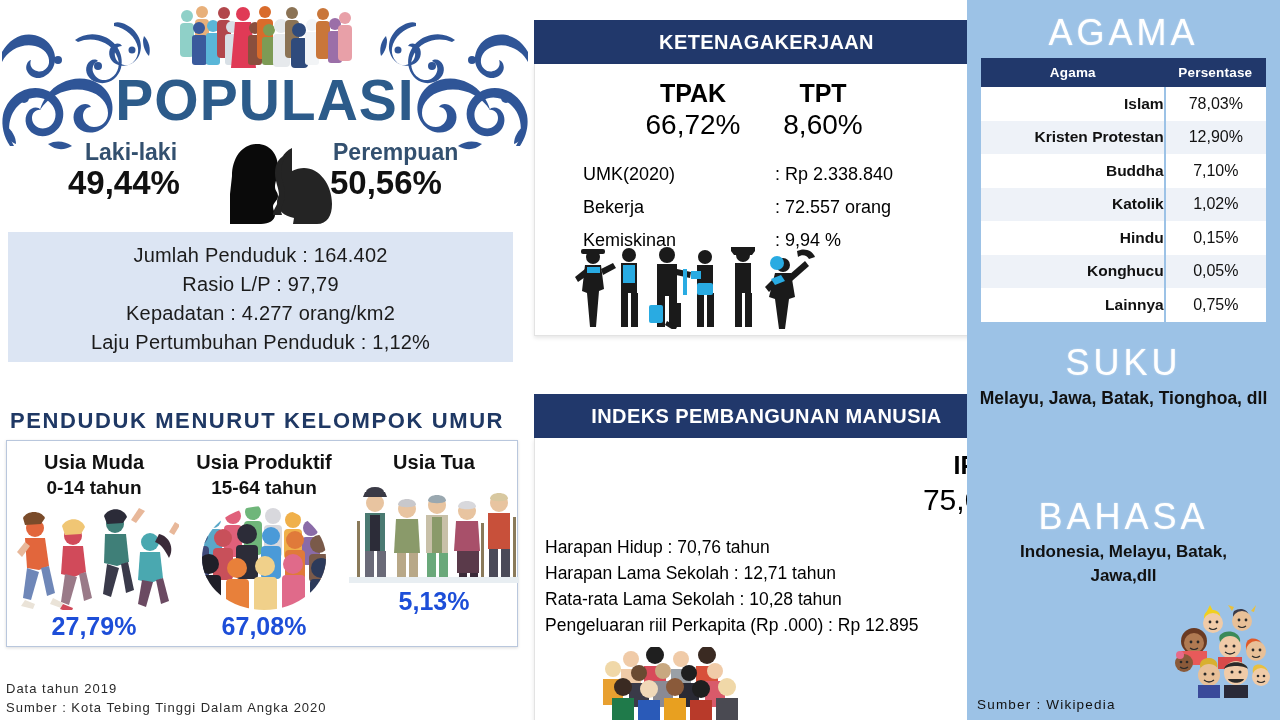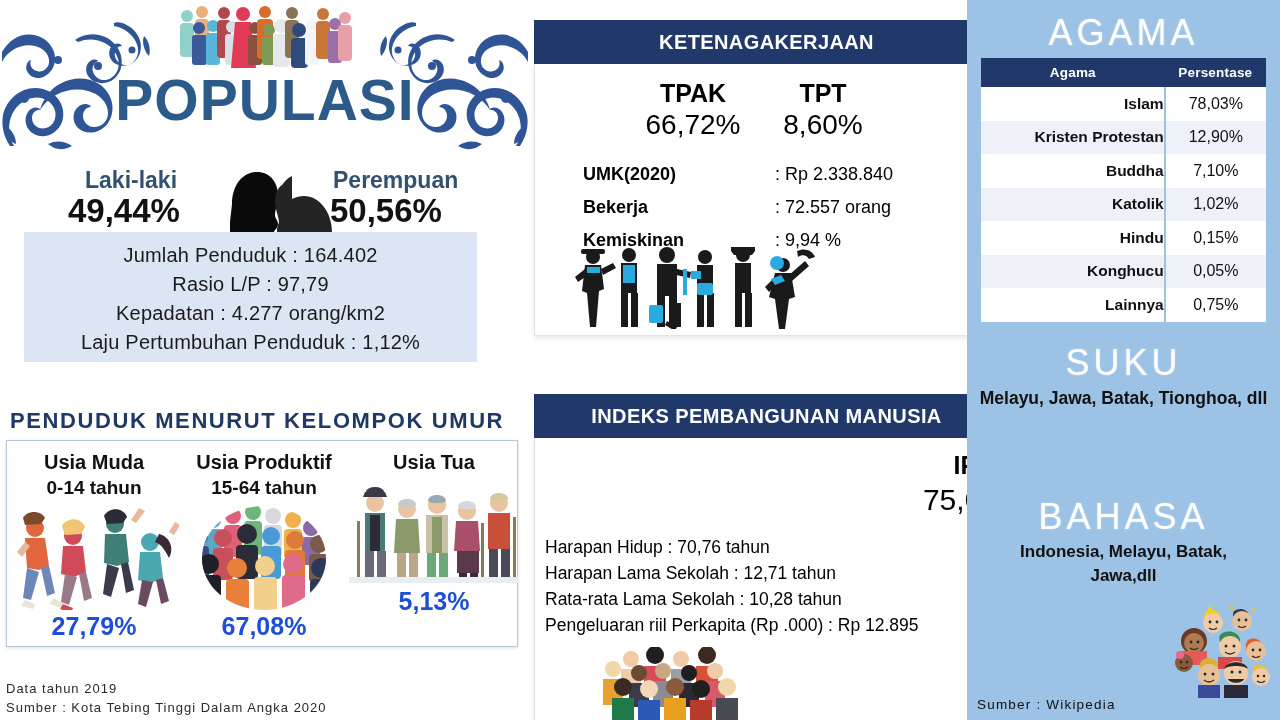--- a/index.html
+++ b/index.html
@@ -19,33 +19,33 @@
   #ornament-right { right:-6px; transform: scaleX(-1); }
 
   #crowd-top { position:absolute; left:175px; top:2px; width:180px; height:78px; }
 
   #populasi-title {
     position:absolute; left:0; top:72px; width:530px;
     text-align:center; font-size:57px; font-weight:700;
     letter-spacing:1px; color:#2c5b8a; line-height:1;
   }
 
-  #gender-row { position:absolute; left:0; top:138px; width:530px; height:82px;margin-top:28px; }
+  #gender-row { position:absolute; left:0; top:138px; width:530px; height:82px; }
   .gender-label { position:absolute; font-size:23px; font-weight:700; color:#33506f; }
   .gender-pct   { position:absolute; font-size:33px; font-weight:700; color:#111; }
   #male-label { left:85px;  top:1px; }
   #male-pct   { left:68px;  top:26px; }
   #female-label { left:333px; top:1px; }
   #female-pct   { left:330px; top:26px; }
   #gender-heads { position:absolute; left:222px; top:-6px; width:110px; height:92px; }
 
   #pop-stats {
-    position:absolute; left:8px; top:232px; width:453px; height:130px;
+    position:absolute; left:8px; top:232px; width:505px; height:130px;
     background:#dce5f3; padding-top:9px;
-    text-align:center; color:#1b1b1b;margin-left:16px;
+    text-align:center; color:#1b1b1b;
   }
   #pop-stats .line { font-size:20px; line-height:29px; letter-spacing:.2px; }
 
   #age-heading {
     position:absolute; left:10px; top:408px; width:510px;
     font-size:22px; font-weight:700; letter-spacing:1.6px; color:#1f3864;
   }
   #age-card {
     position:absolute; left:6px; top:440px; width:512px; height:207px;
     background:#fff; border:1px solid #b9c7dd;
@@ -85,21 +85,21 @@
   #ktk-panel .panel-body { height:272px; }
   .kv-big-wrap { position:absolute; left:0; top:14px; width:100%; }
   .kv-big { position:absolute; text-align:center; }
   .kv-big .k { font-size:25px; font-weight:700; color:#000; line-height:30px; }
   .kv-big .v { font-size:28px; color:#000; line-height:34px; }
   #tpak { left:88px; width:140px; }
   #tpt  { left:228px; width:120px; }
 
   .kv-rows { position:absolute; left:0; top:100px; width:100%; }
   .kv-row { position:relative; height:33px; }
-  .kv-row .lbl { position:absolute; left:48px; font-size:18px; font-weight:700; color:#000; }
+  .kv-row .lbl { position:absolute; left:48px; font-size:18px; font-weight:400; color:#000; }
   .kv-row .val { position:absolute; left:240px; font-size:18px; color:#000; }
 
   #workers-art { position:absolute; left:36px; bottom:6px; width:250px; height:86px; }
 
   #ipm-panel { top:382px; }
   #ipm-panel .panel-body { height:290px; }
   #ipm-big { position:absolute; left:0; top:12px; width:100%; text-align:right; }
   #ipm-big .k { font-size:25px; font-weight:700; color:#000; line-height:31px; }
   #ipm-big .v { font-size:30px; color:#000; line-height:37px; }
   #ipm-lines { position:absolute; left:10px; top:96px; width:410px; }

